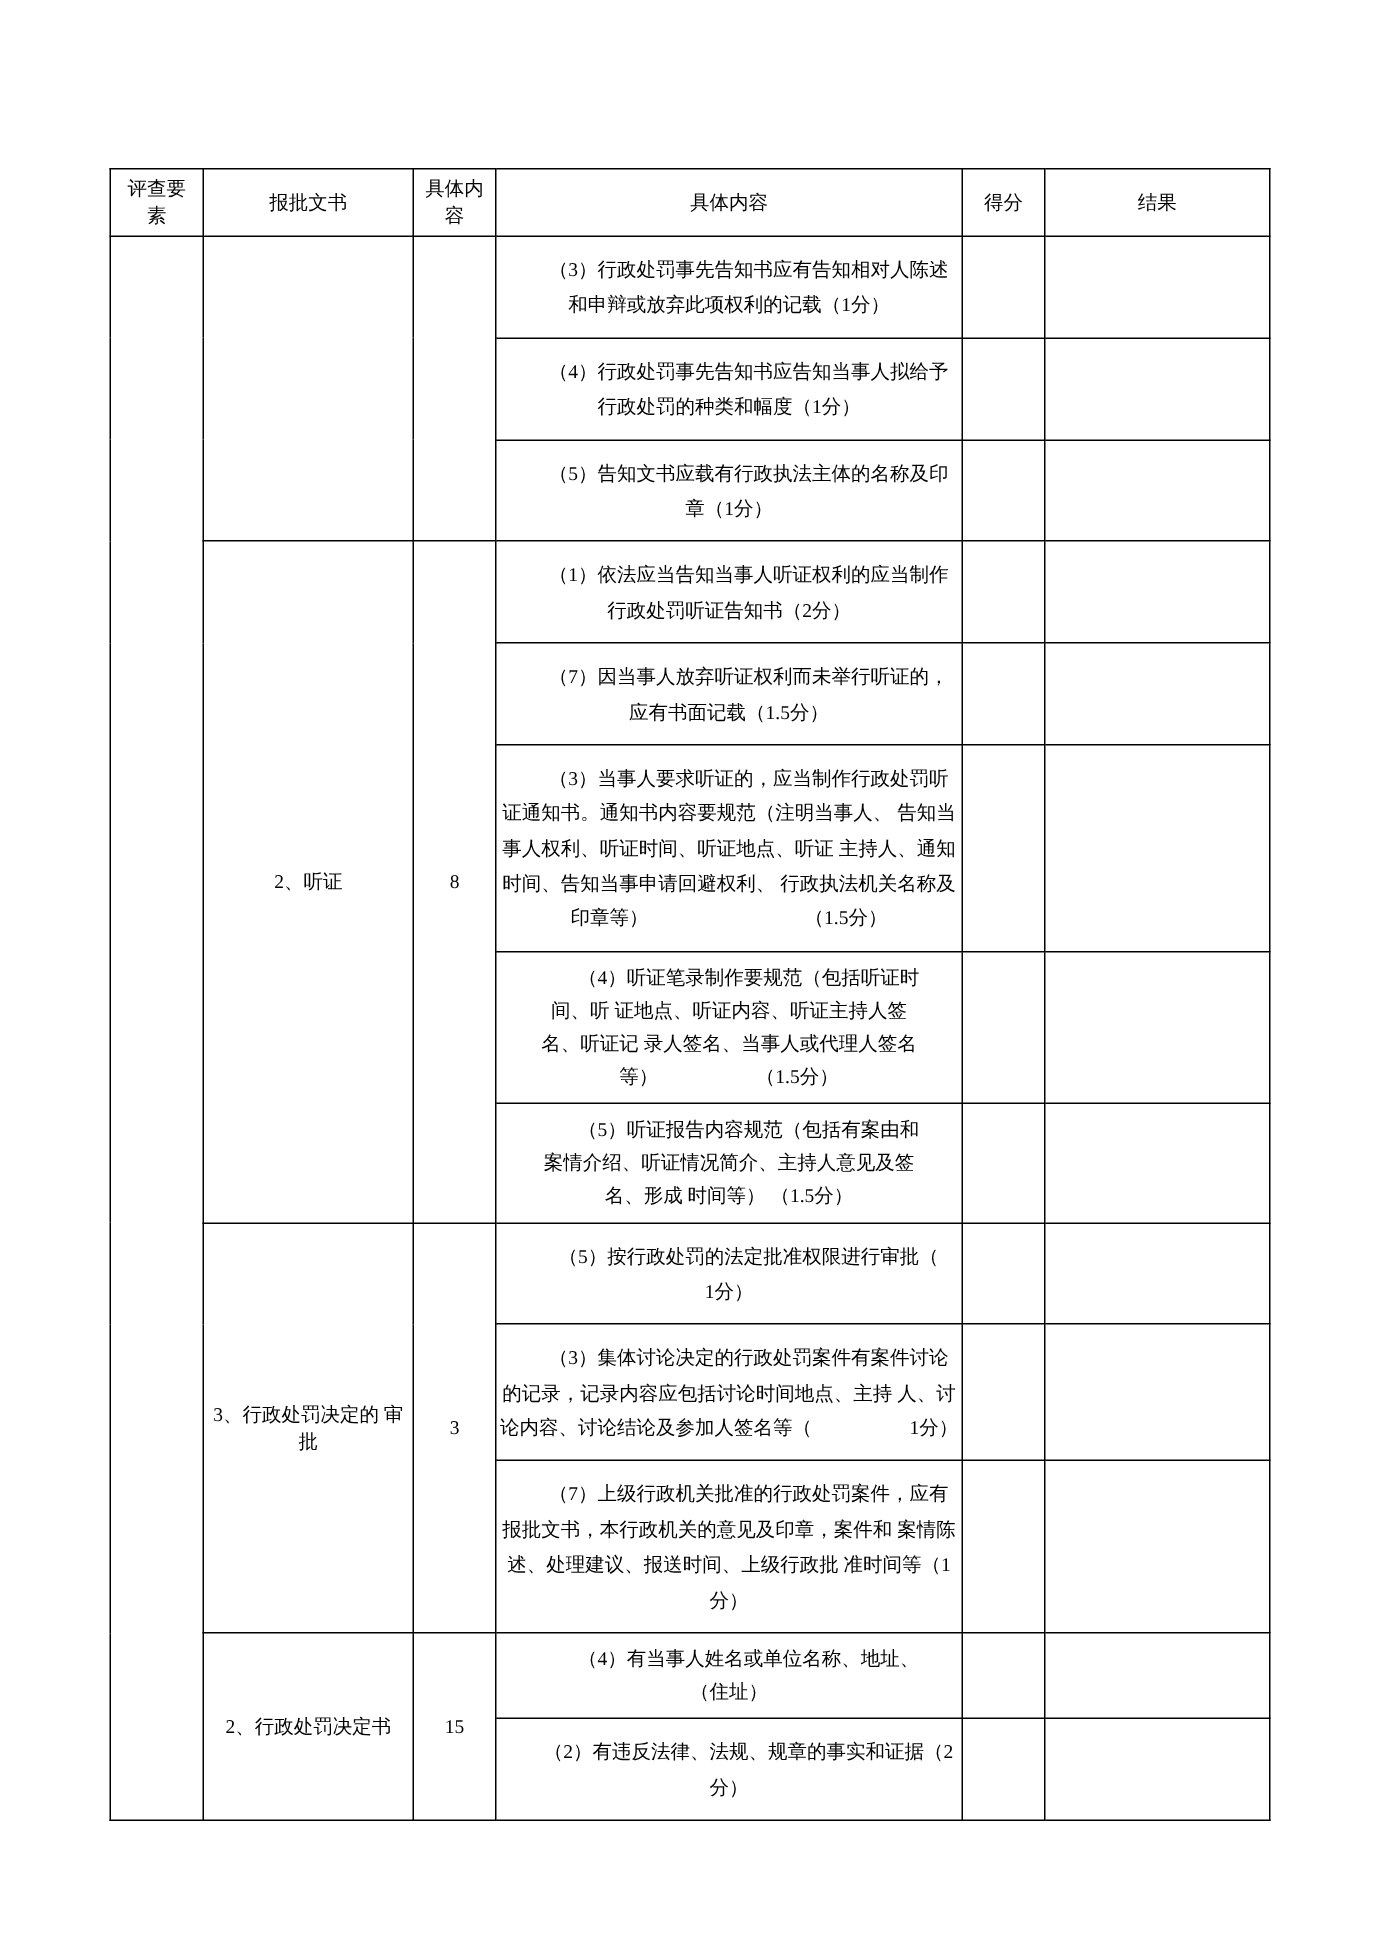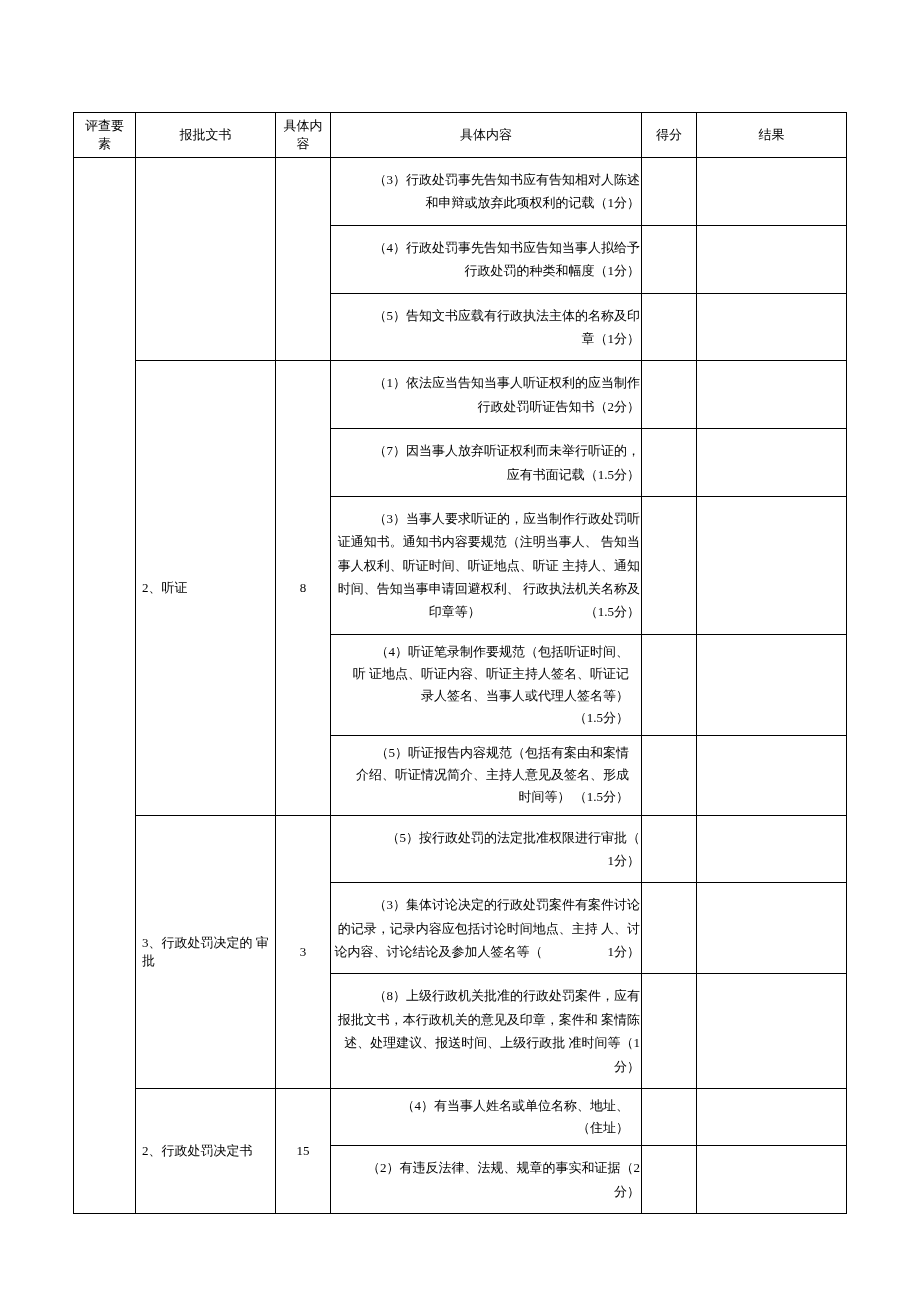--- a/index.html
+++ b/index.html
@@ -33,28 +33,28 @@
     .col-factor { width: 62px; }
     .col-rule { width: 140px; }
     .col-score { width: 55px; }
     .col-content { width: auto; }
     .col-points { width: 55px; }
     .col-result { width: 150px; }
     .center { text-align: center; }
     .content-cell {
       padding: 10px 1px;
       line-height: 1.8;
-      text-align: right;
+      text-align: center;
     }
     .content-tight {
-      padding: 6px 12px;
+      padding: 6px 24px;
       line-height: 1.7;
-      text-align: right;
+      text-align: center;
     }
-    .rule-cell { padding-left: 6px; }
+    .rule-cell { padding-left: 6px; text-align: center; }
   </style>
 </head>
 <body>
 
 <div class="page">
   <table>
     <colgroup>
       <col class="col-factor">
       <col class="col-rule">
       <col class="col-score">
@@ -127,21 +127,21 @@
         <td class="content-cell">　　（5）按行政处罚的法定批准权限进行审批（　　1分）</td>
         <td></td>
         <td></td>
       </tr>
       <tr>
         <td class="content-cell">　　（3）集体讨论决定的行政处罚案件有案件讨论 的记录，记录内容应包括讨论时间地点、主持 人、讨论内容、讨论结论及参加人签名等（　　　　　1分）</td>
         <td></td>
         <td></td>
       </tr>
       <tr>
-        <td class="content-cell">　　（8）上级行政机关批准的行政处罚案件，应有 报批文书，本行政机关的意见及印章，案件和 案情陈述、处理建议、报送时间、上级行政批 准时间等（1分）</td>
+        <td class="content-cell">　　（7）上级行政机关批准的行政处罚案件，应有 报批文书，本行政机关的意见及印章，案件和 案情陈述、处理建议、报送时间、上级行政批 准时间等（1分）</td>
         <td></td>
         <td></td>
       </tr>
 
       <tr>
         <td rowspan="2" class="rule-cell">2、行政处罚决定书</td>
         <td rowspan="2" class="center">15</td>
         <td class="content-tight">　　（4）有当事人姓名或单位名称、地址、　　（住址）</td>
         <td></td>
         <td></td>

